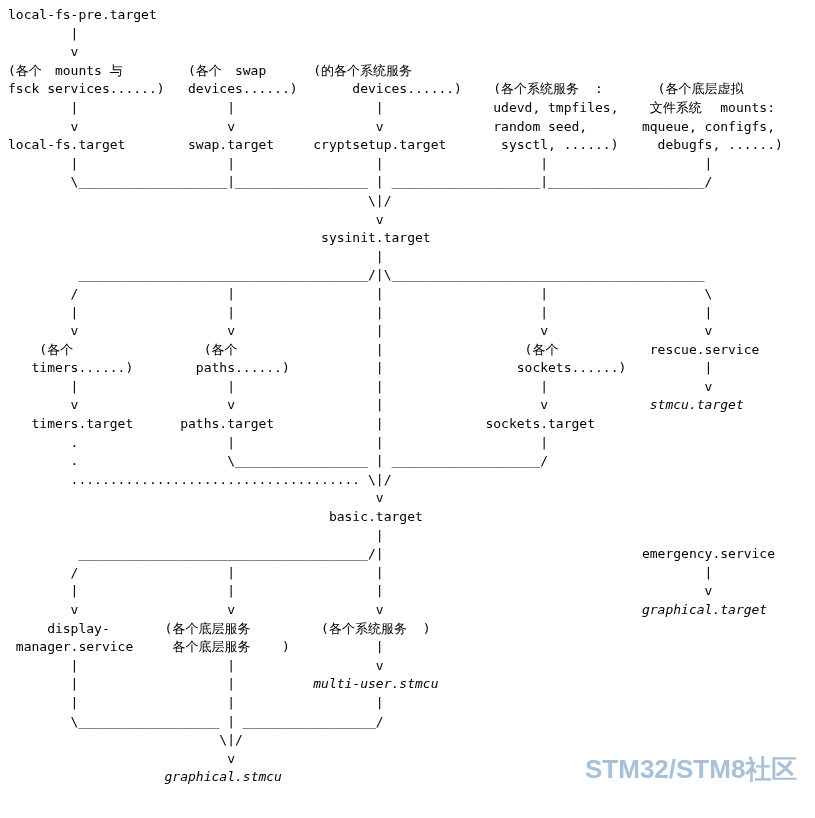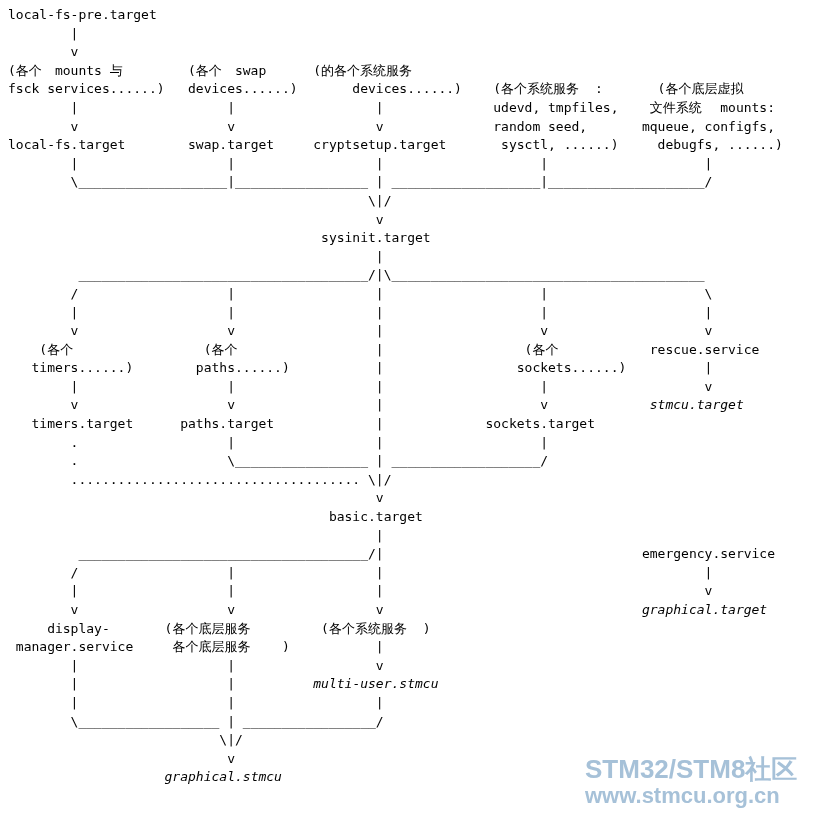--- a/index.html
+++ b/index.html
@@ -83,14 +83,13 @@
         |                   |                  v
         |                   |          <i>multi-user.stmcu</i>
         |                   |                  |
         \__________________ | _________________/
                            \|/
                             v
                     <i>graphical.stmcu</i></pre>
 
 <div class="watermark" style="color: rgb(166, 193, 216);">
   <div class="l1">STM32/STM8社区</div>
-  <div class="l2">www.stmcu.org.cn</div>
 </div>
 
 </body></html>

